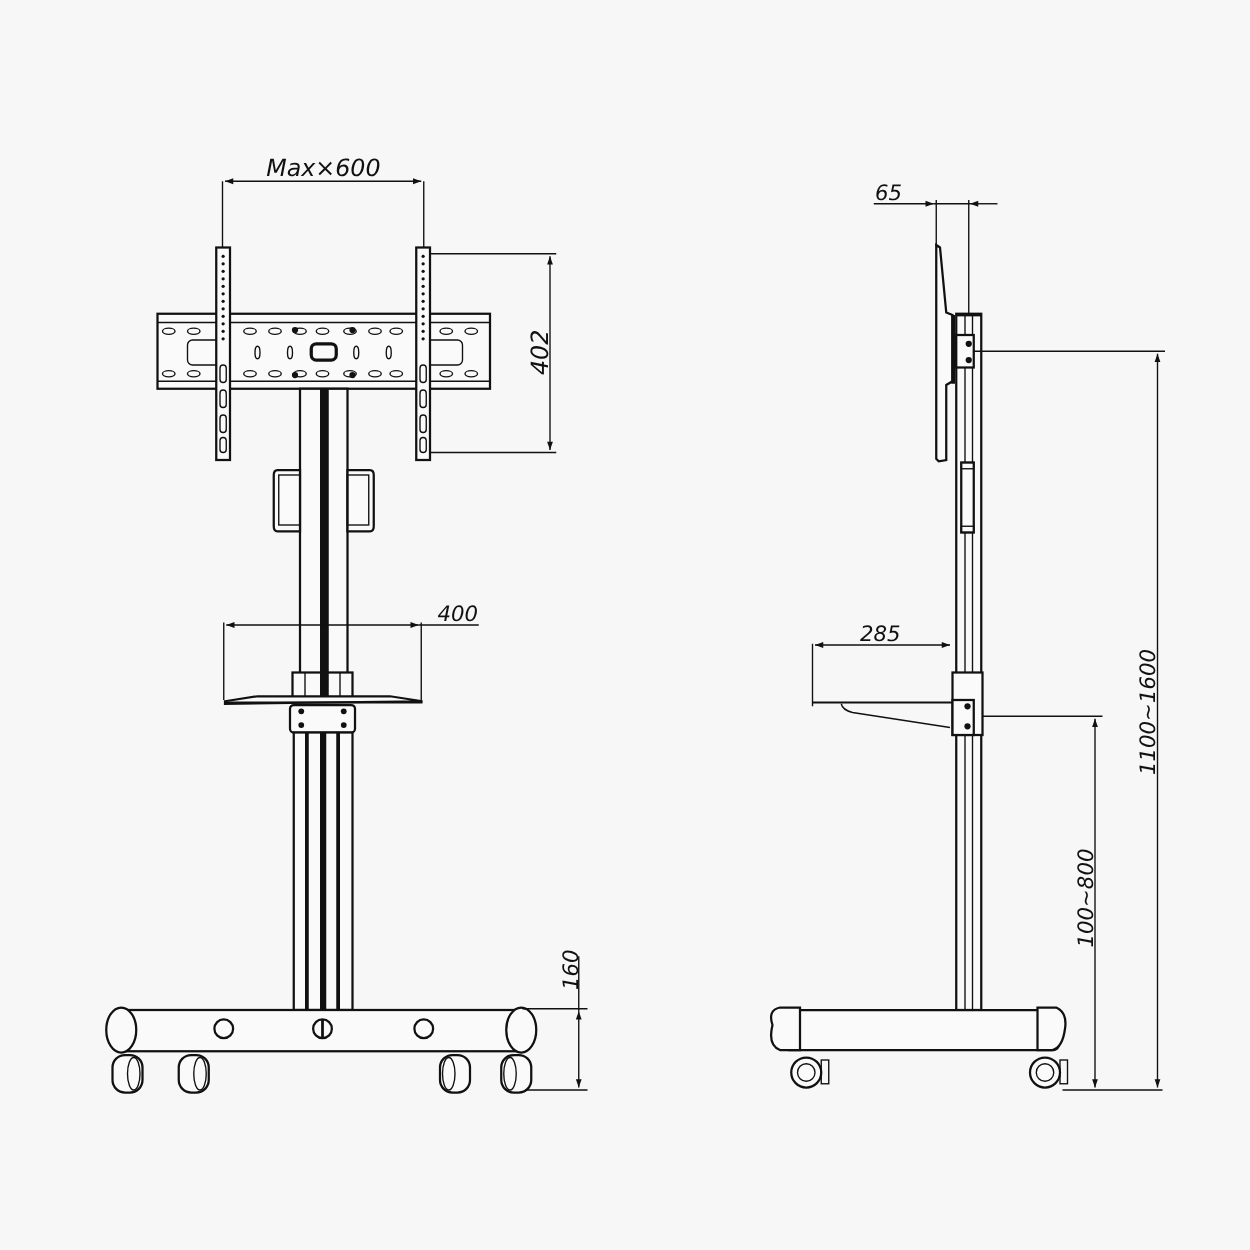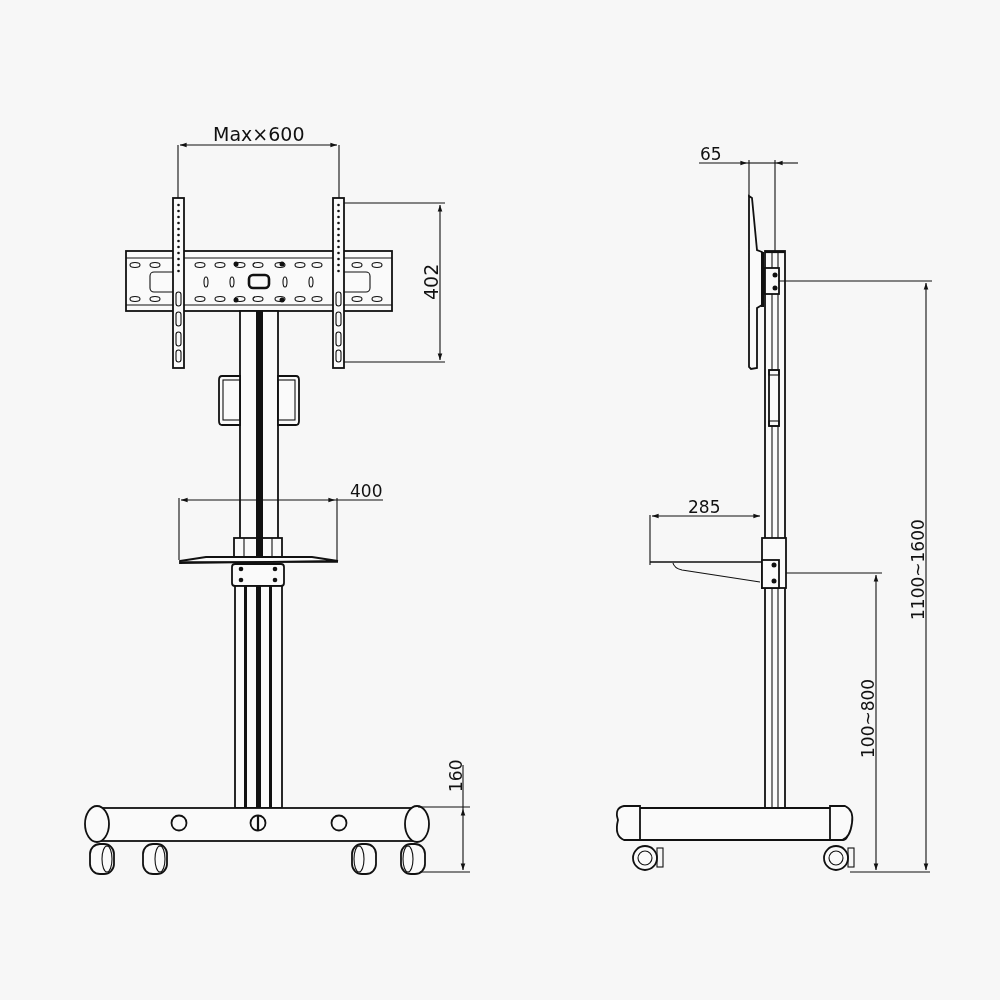--- a/index.html
+++ b/index.html
@@ -1,17 +1,17 @@
 <!DOCTYPE html>
 <html><head>
   <meta charset="utf-8">
   <style>
     html, body { margin: 0; padding: 0; }
     body { width: 1000px; height: 1000px; background: #f7f7f7; overflow: hidden; }
-    .canvas { position: relative; width: 1000px; height: 1000px; }
+    .canvas { position: relative; width: 1000px; height: 1000px; font-style: italic; }
     svg { position: absolute; left: 0; top: 0; }
     .ln { stroke: #111; fill: none; stroke-width: 1.6; }
     .ln2 { stroke: #111; fill: none; stroke-width: 2.2; }
     .thin { stroke: #111; fill: none; stroke-width: 1.1; }
     .part { stroke: #111; fill: #fafafa; stroke-width: 1.8; }
     .dark { fill: #111; stroke: none; }
     .dimtxt { font-family: "DejaVu Sans", sans-serif; font-size: 19px; fill: #111; }
     .dimtxt-sm { font-family: "DejaVu Sans", sans-serif; font-size: 17px; fill: #111; }
   </style>
 </head>

